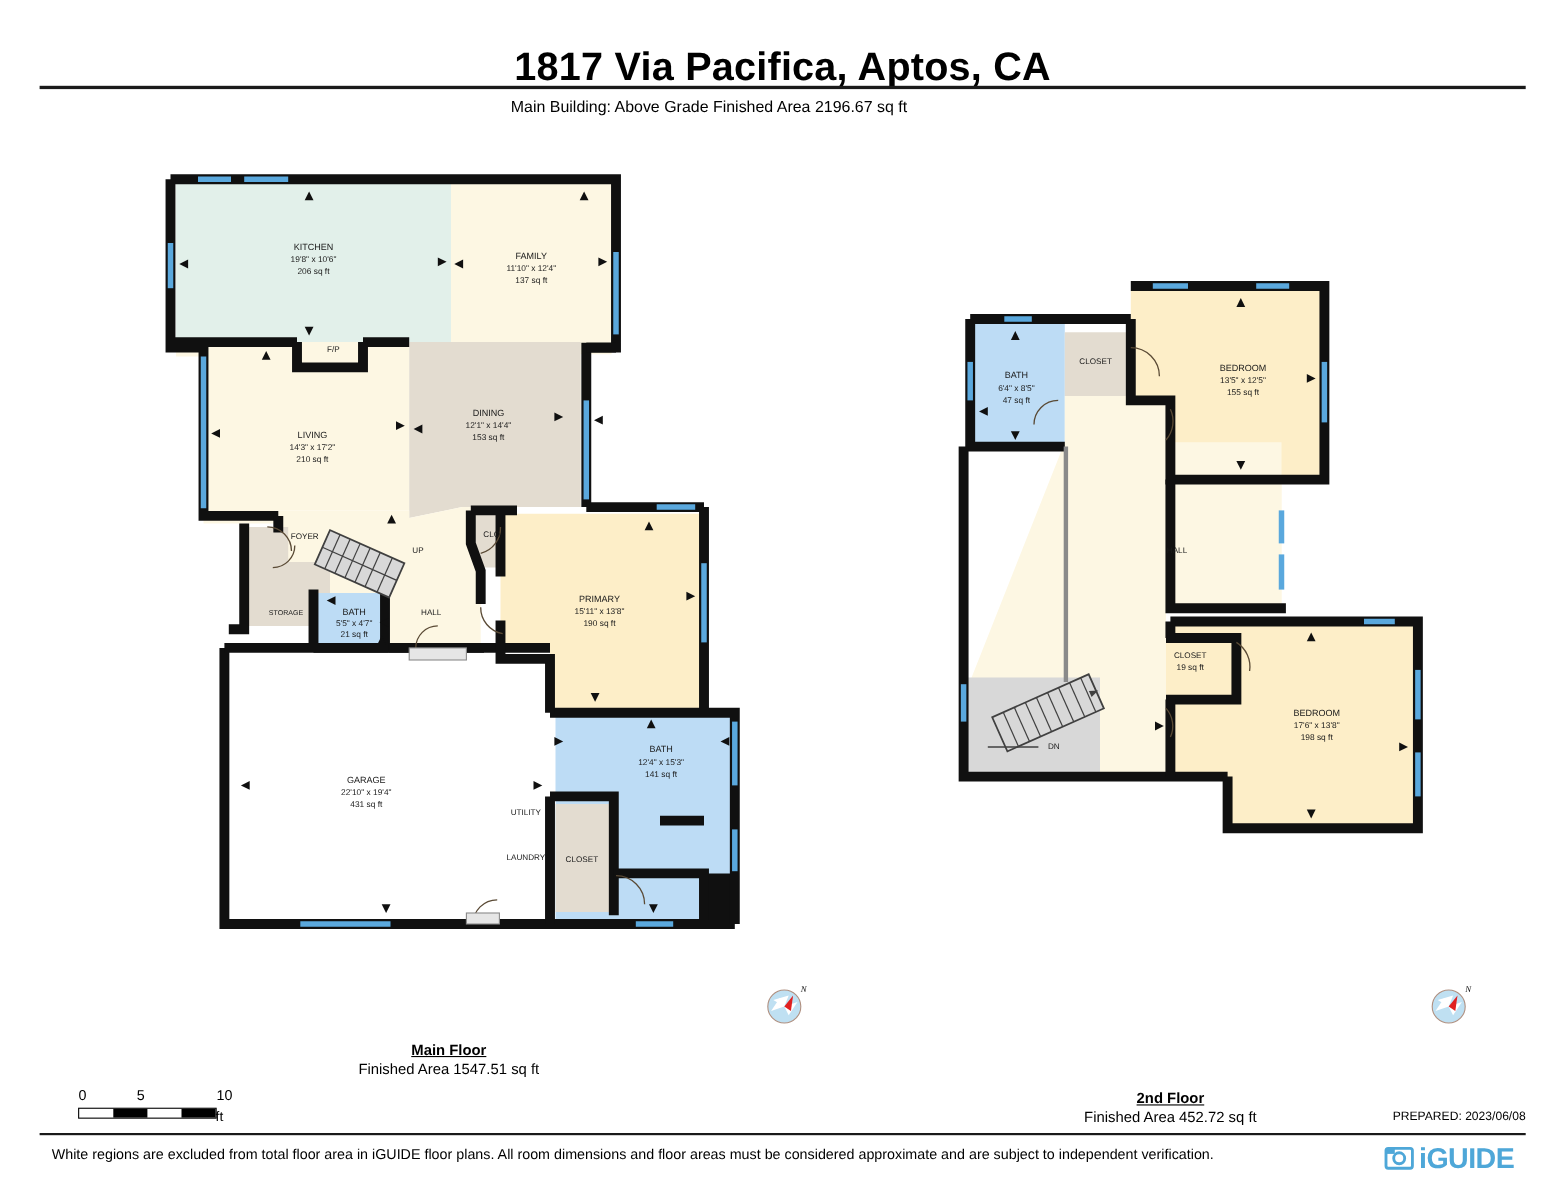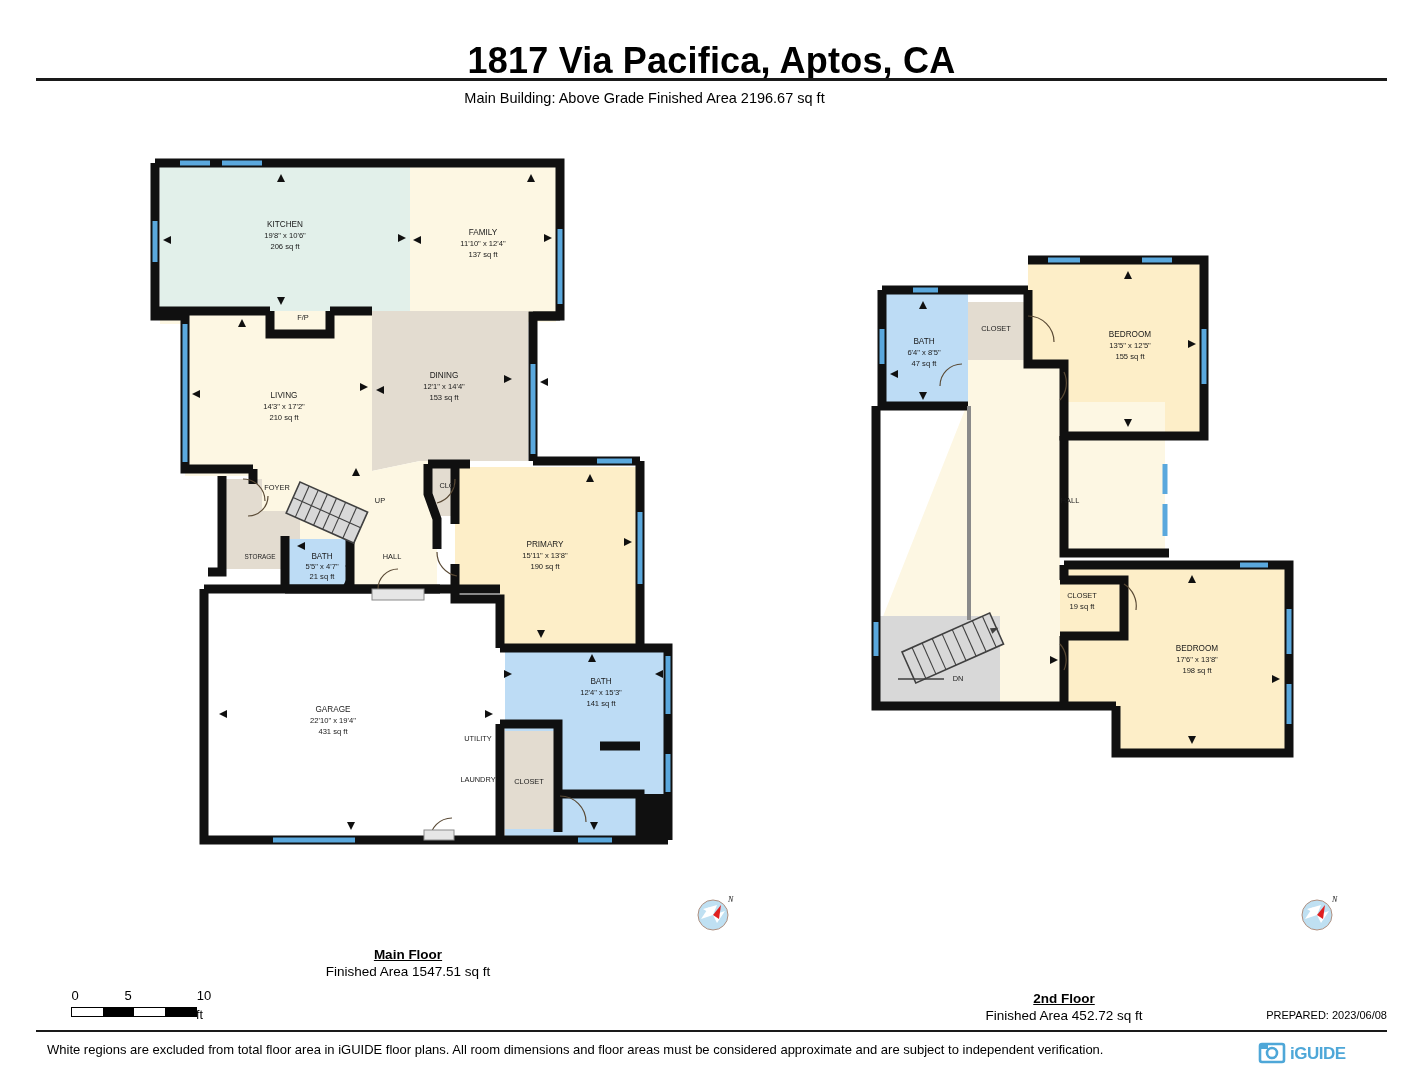--- a/index.html
+++ b/index.html
@@ -150,21 +150,21 @@
     position: absolute;
     top: 1038px;
     left: 1258px;
     width: 130px;
     height: 30px;
     display: flex;
     align-items: center;
     gap: 4px;
   }
   #logo-text {
-    font-size: 17px;
+    font-size: 26px;
     font-weight: bold;
     color: #4ea7d8;
     letter-spacing: -0.5px;
     line-height: 1;
   }
 
   
   text.rm {
     font-family: "Liberation Sans", sans-serif;
     fill: #1a1a1a;

